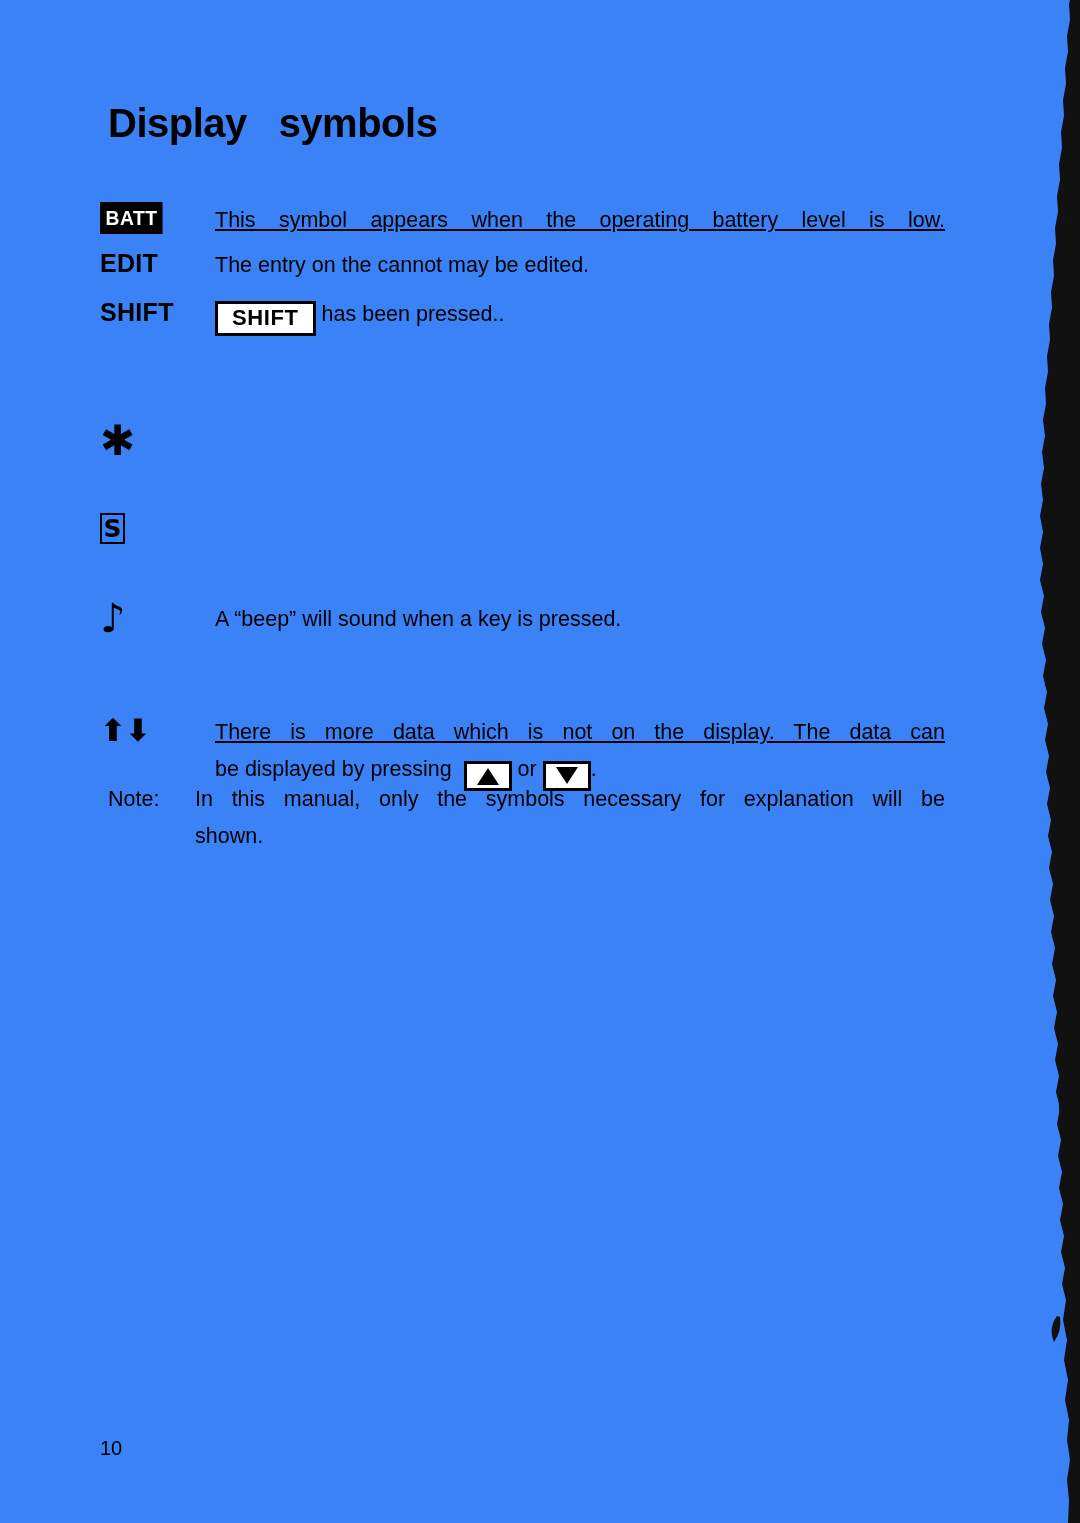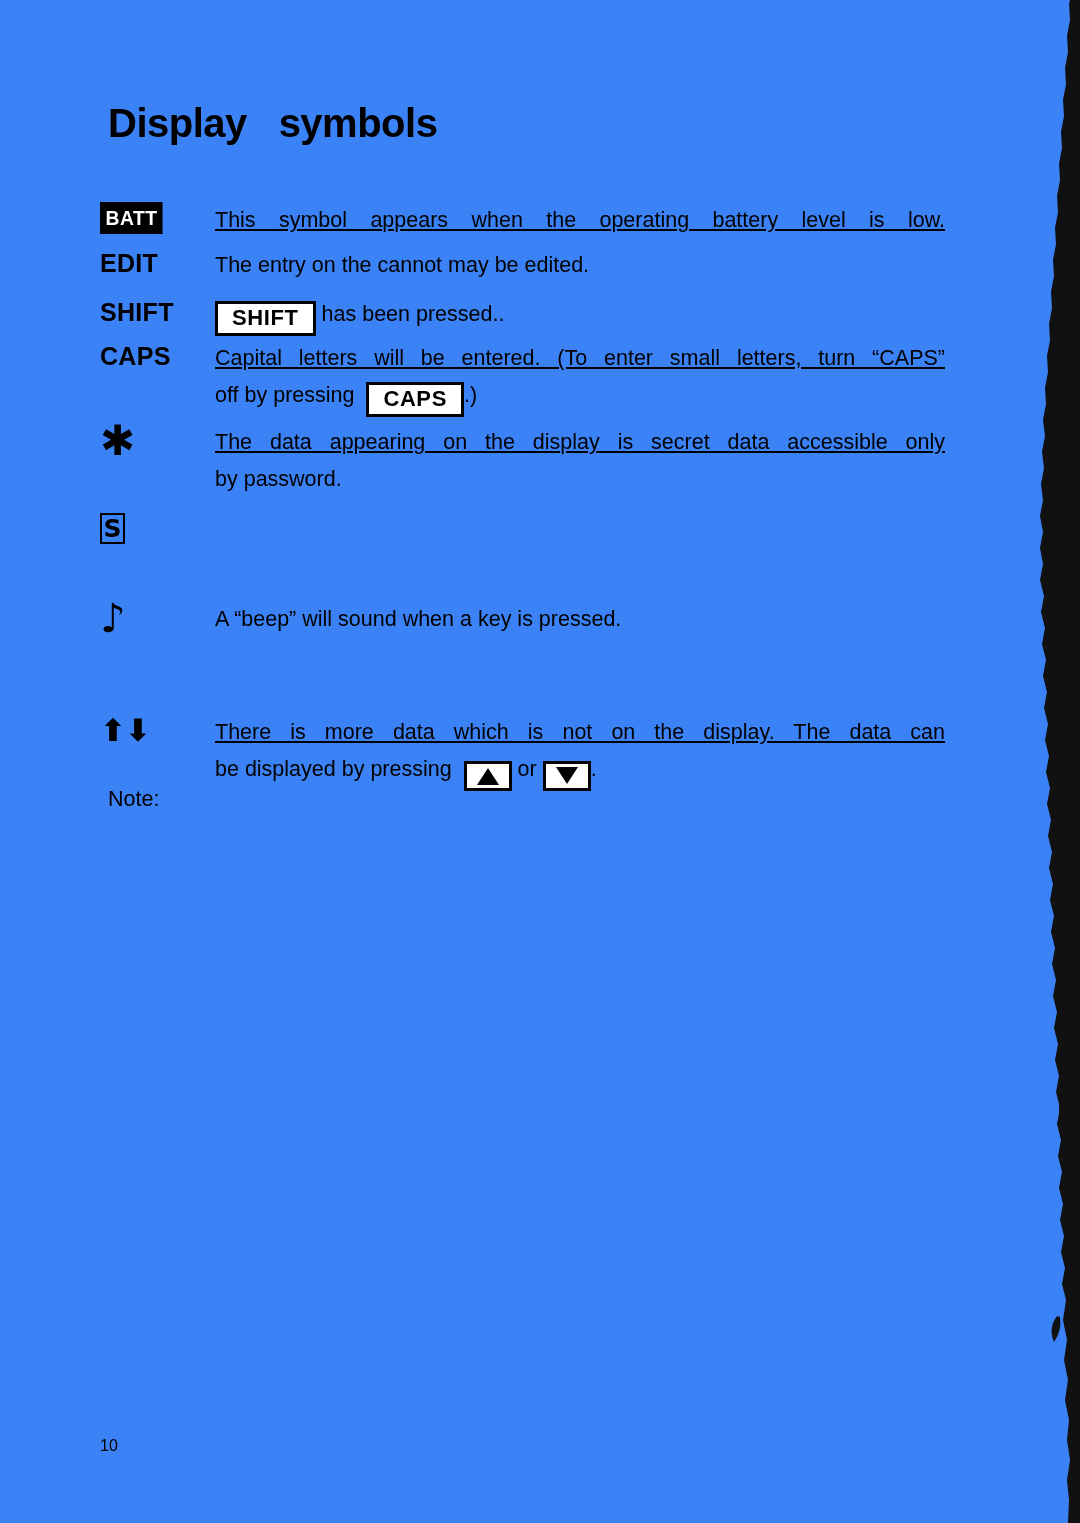--- a/index.html
+++ b/index.html
@@ -184,21 +184,21 @@
     width: 750px;
     font-size: 21.5px;
     line-height: 37px;
   }
 
   
   #page-number {
     position: absolute;
     left: 100px;
     top: 1437px;
-    font-size: 16px;
+    font-size: 20px;
   }
 
   
   #scan-edge {
     position: absolute;
     top: 0;
     right: 0;
     width: 70px;
     height: 1523px;
     pointer-events: none;
@@ -232,37 +232,24 @@
   <div class="sym-row" style="top:280px;margin-top:16px;">
     <div class="sym-col">
       <span class="label-sym">SHIFT</span>
     </div>
     <div class="desc-col">
       <span class="keycap">SHIFT</span>
       <span>has  been  pressed..</span>
     </div>
   </div>
 
-  <div class="sym-row" style="top:340px;">
-    <div class="sym-col">
-      <span class="label-sym">CAPS</span>
-    </div>
-    <div class="desc-col">
-      <span class="ln stretch">Capital  letters  will  be  entered.  (To  enter  small  letters,  turn  “CAPS”</span>
-      <span class="ln last"><span>off  by  pressing</span>&nbsp;&nbsp;<span class="keycap">CAPS</span><span>.)</span></span>
-    </div>
-  </div>
 
   <div class="sym-row" style="top:424px;">
     <div class="sym-col">
       <span class="asterisk-glyph">✱</span>
-    </div>
-    <div class="desc-col">
-      <span class="ln stretch">The  data  appearing  on  the  display  is  secret  data  accessible  only</span>
-      <span class="ln last">by   password.</span>
     </div>
   </div>
 
   <div class="sym-row" style="top:513px;">
     <div class="sym-col">
       <span class="boxed-s">S</span>
     </div>
   </div>
 
   <div class="sym-row" style="top:601px;">
@@ -280,20 +267,24 @@
       <span class="arrows-glyph">⬆⬇</span>
     </div>
     <div class="desc-col">
       <span class="ln stretch">There  is  more  data  which  is  not  on  the  display.  The  data  can</span>
       <span class="ln last"><span>be  displayed  by  pressing</span>&nbsp;&nbsp;<span class="keycap small arrow"><span class="tri tri-up"></span></span>&nbsp;<span>or</span>&nbsp;<span class="keycap small arrow"><span class="tri tri-down"></span></span><span>.</span></span>
     </div>
   </div>
 
   <div id="note-row">
     <span class="note-label">Note:</span>
+    <div class="note-body">
+      <span class="ln stretch" style="display:block;text-align:justify;text-align-last:justify;">In  this  manual,  only  the  symbols  necessary  for  explanation  will  be</span>
+      <span class="ln last" style="display:block;">shown.</span>
+    </div>
   </div>
 
   <div id="page-number">10</div>
 
   <svg id="scan-edge" viewBox="0 0 70 1523" preserveAspectRatio="none">
     <path fill="#111111" d="
       M70,0
       L70,1523
       L58,1523
       L59,1500 L57,1480 L60,1460 L57,1440 L59,1420

